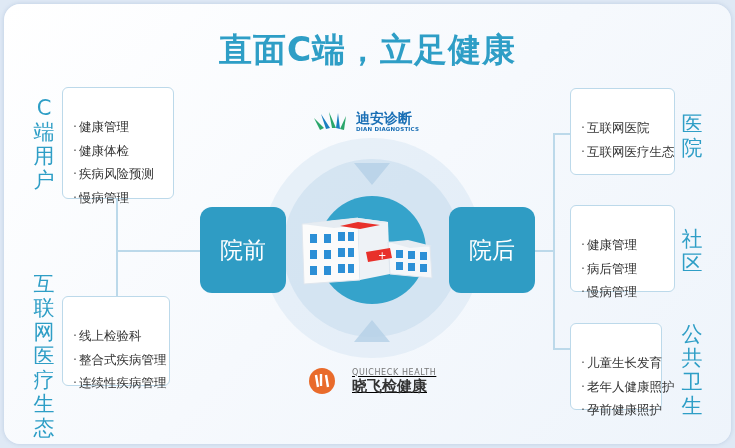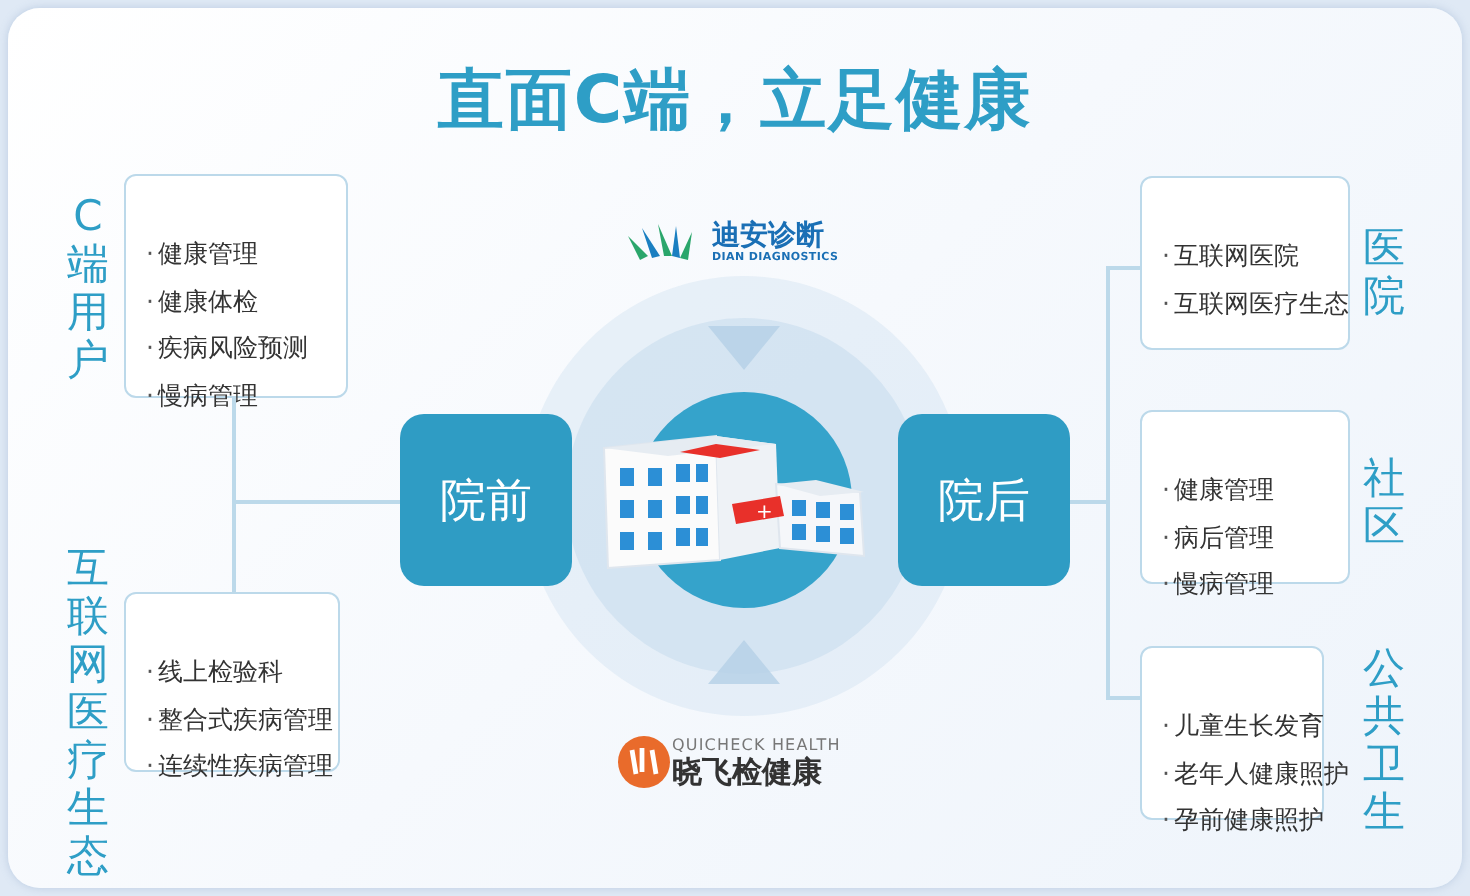--- a/index.html
+++ b/index.html
@@ -112,21 +112,21 @@
     <div style="font-size:14px;font-weight:bold;color:#1a6fb5;line-height:16px;">迪安诊断</div>
     <div style="font-size:5.5px;font-weight:bold;color:#1a6fb5;letter-spacing:0.2px;">DIAN DIAGNOSTICS</div>
   </div>
 </div>
 
 <div class="logo" style="left:308px;top:367px;">
   <svg width="28" height="28" viewBox="0 0 28 28">
     <circle cx="14" cy="14" r="13" fill="#e96b2b"></circle>
     <path d="M8 8 L10 20 M13 7 L13 19 M18 8 L20 20" stroke="#fff" stroke-width="2.4" fill="none"></path>
   </svg>
-  <div style="margin-left:0;">
+  <div style="margin-left:16px;text-decoration:underline;">
     <div style="font-size:8px;color:#777;letter-spacing:0.6px;">QUICHECK HEALTH</div>
     <div style="font-size:15px;font-weight:bold;color:#333;line-height:18px;">晓飞检健康</div>
   </div>
 </div>
 
 <div class="line" style="left:535px;top:250px;width:19px;height:1.5px;"></div>
 <div class="line" style="left:553px;top:133px;width:1.5px;height:216px;"></div>
 <div class="line" style="left:553px;top:133px;width:17px;height:1.5px;"></div>
 <div class="line" style="left:553px;top:348px;width:17px;height:1.5px;"></div>
 

